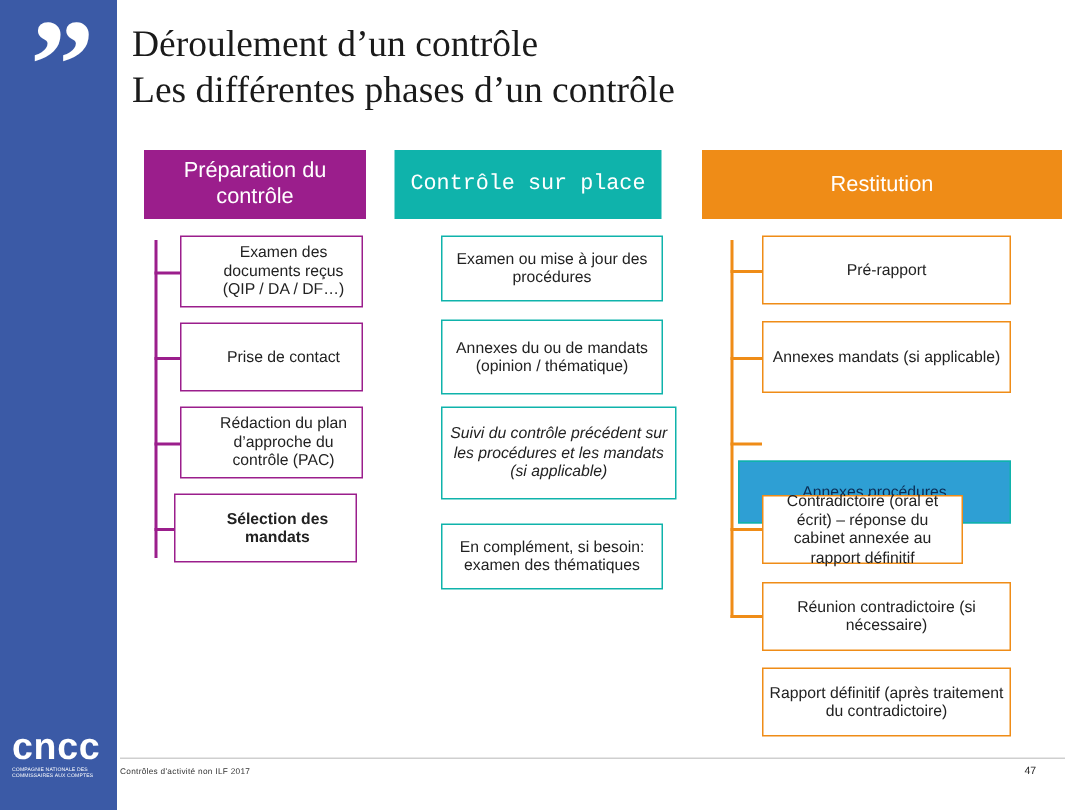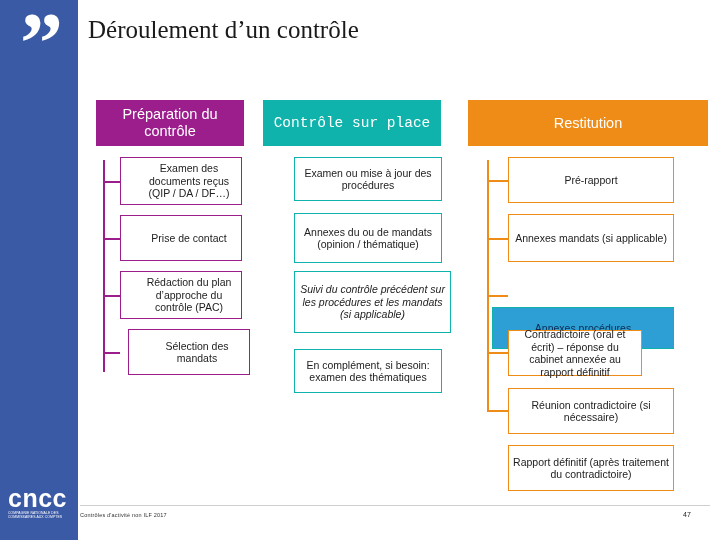--- a/index.html
+++ b/index.html
@@ -76,36 +76,37 @@
   }
 </style>
 </head>
 <body>
 
 <div class="leftbar"></div>
 <div class="quote">”</div>
 
 <div class="title">
   <div>Déroulement d’un contrôle</div>
+  <div>Les différentes phases d’un contrôle</div>
 </div>
 
 <div class="hdr purple" style="left:96px;top:100px;width:148px;height:46px;">Préparation du contrôle</div>
 <div class="hdr teal" style="left:263px;top:100px;width:178px;height:46px;font-family:Liberation Mono, monospace;">Contrôle sur place</div>
 <div class="hdr orange" style="left:468px;top:100px;width:240px;height:46px;">Restitution</div>
 
 <div class="vline purple-l" style="left:103px;top:160px;height:212px;"></div>
 <div class="hline purple-l" style="left:103px;top:181px;width:17px;"></div>
 <div class="hline purple-l" style="left:103px;top:238px;width:17px;"></div>
 <div class="hline purple-l" style="left:103px;top:295px;width:17px;"></div>
 <div class="hline purple-l" style="left:103px;top:352px;width:17px;"></div>
 
 <div class="box purple" style="left:120px;top:157px;width:122px;height:48px;">Examen des documents reçus (QIP / DA / DF…)</div>
 <div class="box purple" style="left:120px;top:215px;width:122px;height:46px;">Prise de contact</div>
 <div class="box purple" style="left:120px;top:271px;width:122px;height:48px;">Rédaction du plan d’approche du contrôle (PAC)</div>
-<div class="box purple" style="left:128px;top:329px;width:122px;height:46px;">Sélection des mandats</div>
+<div class="box purple" style="left:116px;top:329px;width:122px;height:46px;font-weight:bold;">Sélection des mandats</div>
 
 <div class="box teal" style="left:294px;top:157px;width:148px;height:44px;">Examen ou mise à jour des procédures</div>
 <div class="box teal" style="left:294px;top:213px;width:148px;height:50px;">Annexes du ou de mandats (opinion / thématique)</div>
 <div class="box teal" style="left:294px;top:271px;width:157px;height:62px;font-style:italic;">Suivi du contrôle précédent sur les procédures et les mandats (si applicable)</div>
 <div class="box teal" style="left:294px;top:349px;width:148px;height:44px;">En complément, si besoin: examen des thématiques</div>
 
 <div class="vline orange-l" style="left:487px;top:160px;height:252px;"></div>
 <div class="hline orange-l" style="left:487px;top:180px;width:21px;"></div>
 <div class="hline orange-l" style="left:487px;top:238px;width:21px;"></div>
 <div class="hline orange-l" style="left:487px;top:295px;width:21px;"></div>

